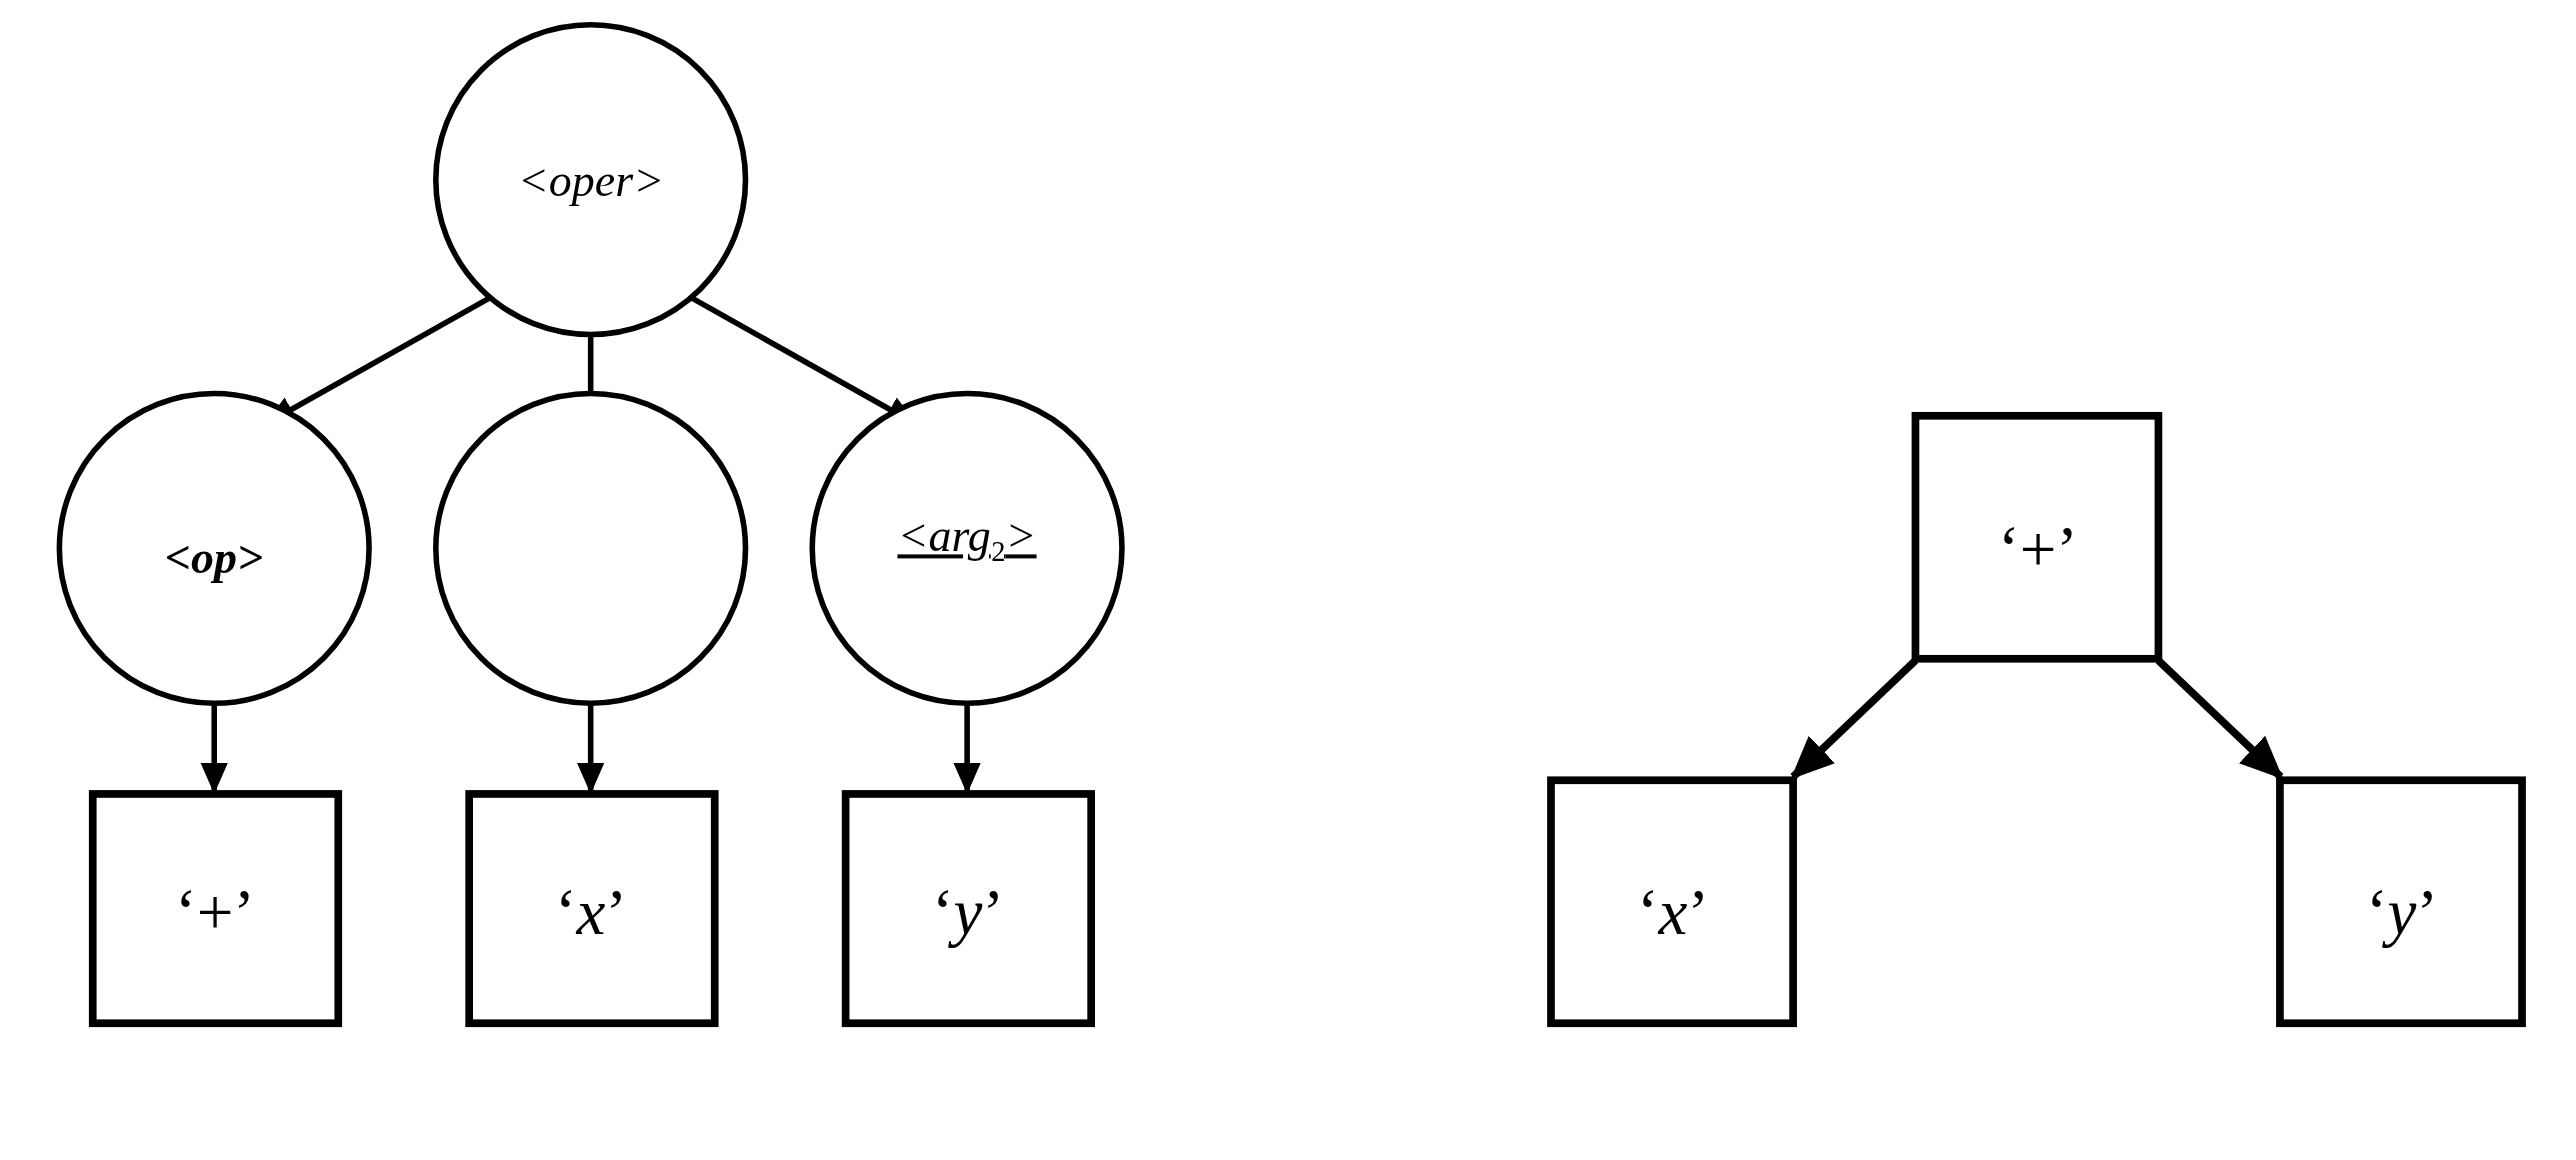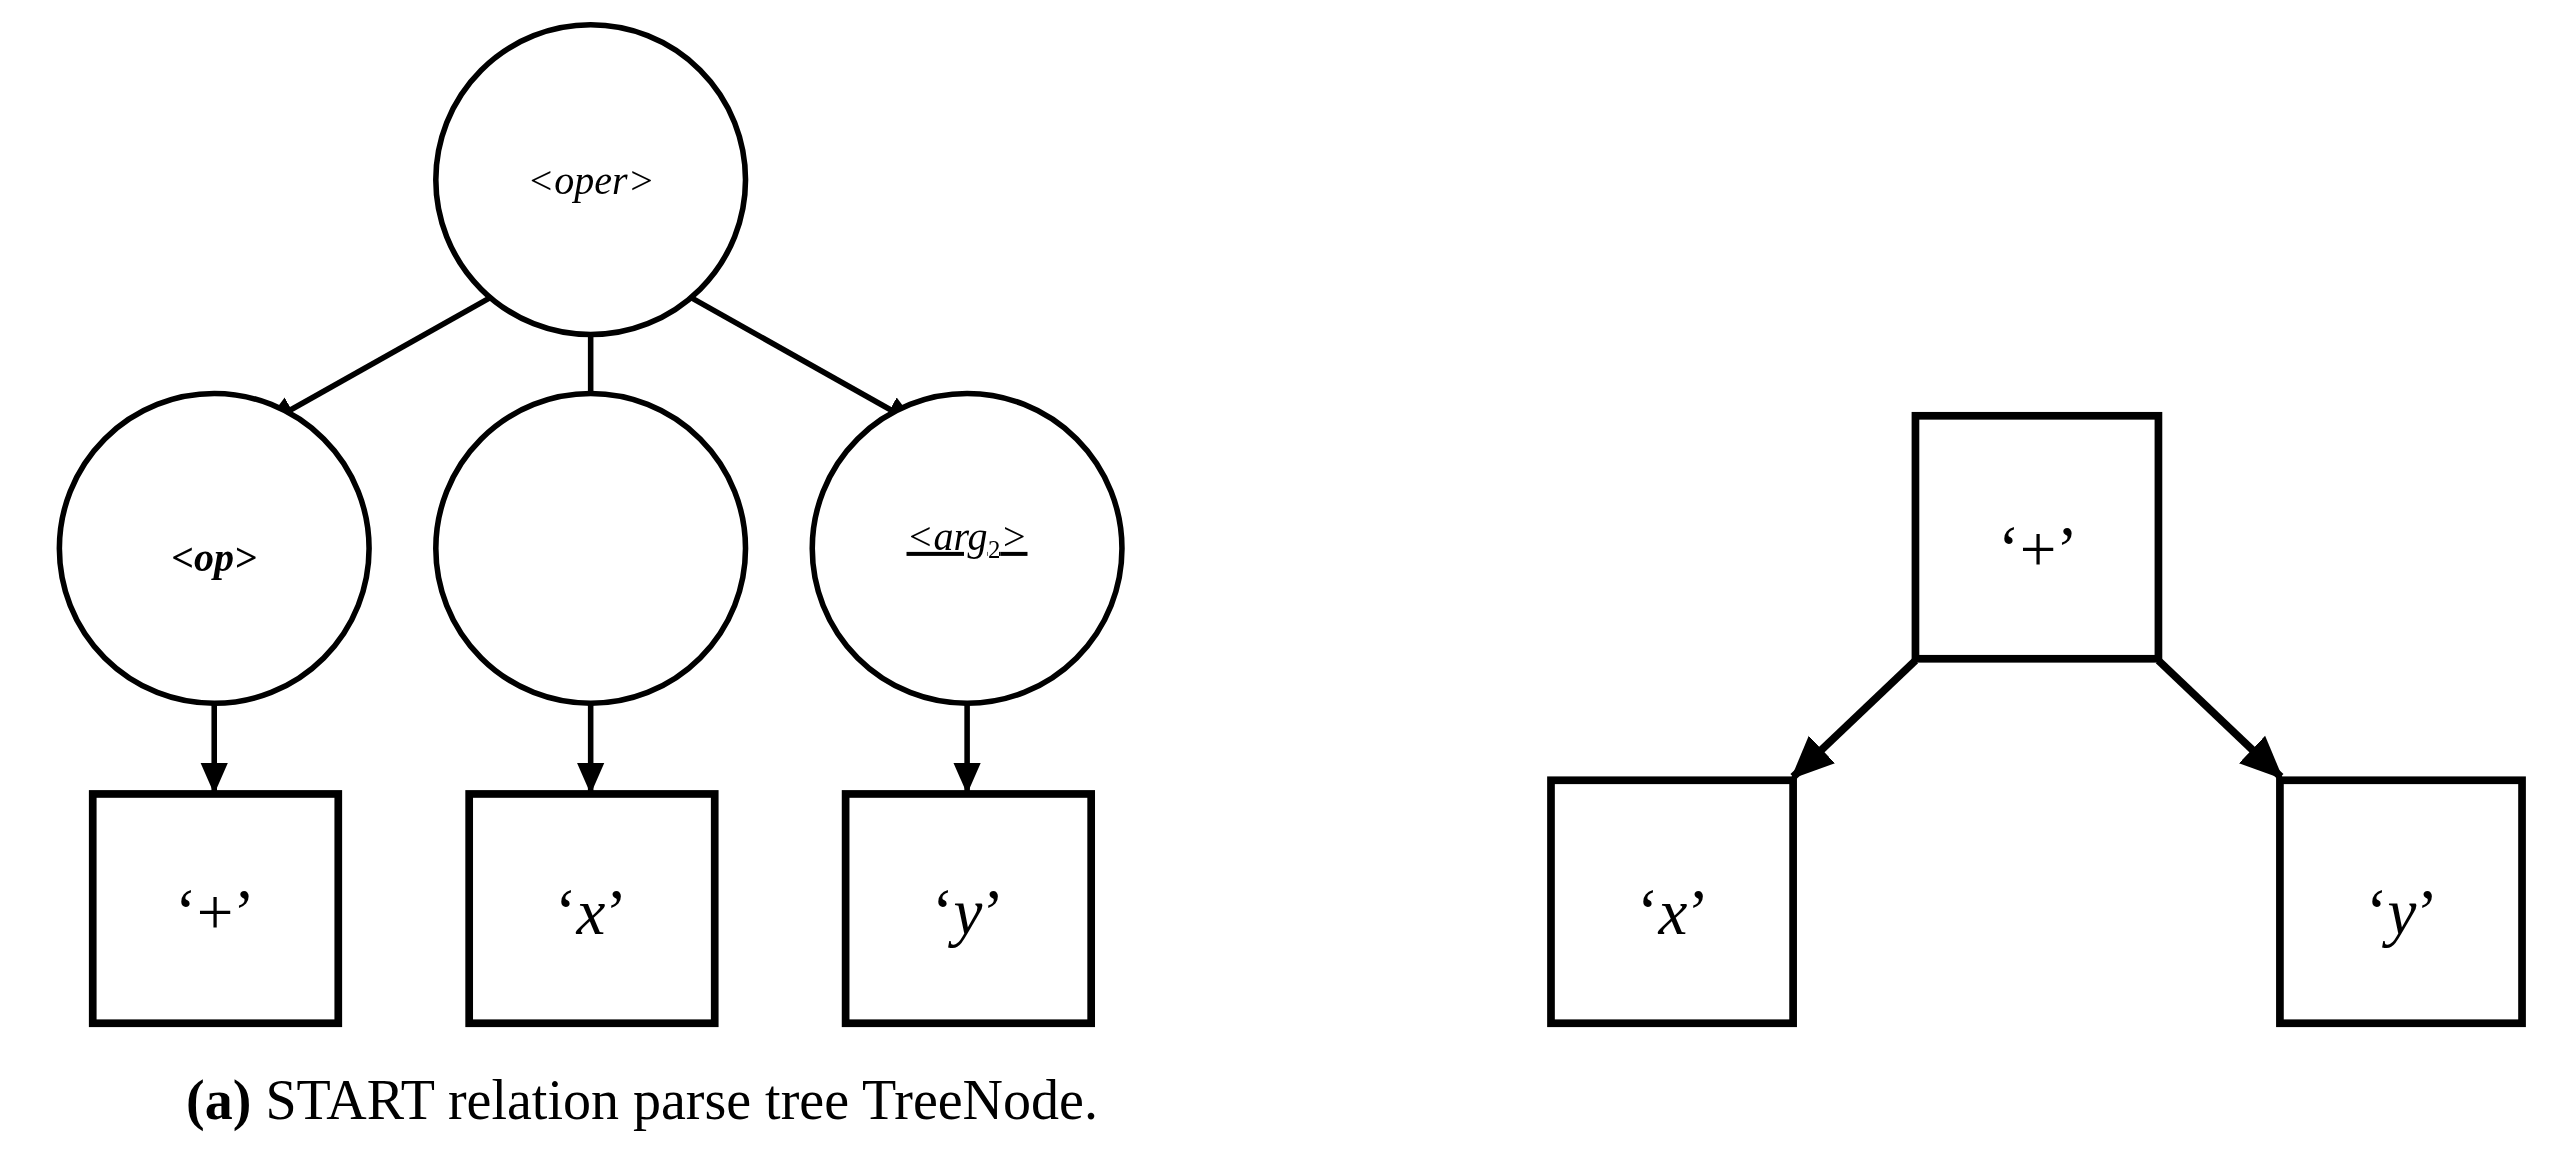--- a/index.html
+++ b/index.html
@@ -37,21 +37,21 @@
   
   .node-label {
     position: absolute;
     text-align: center;
     font-style: italic;
     line-height: 1;
     white-space: nowrap;
     transform: translate(-50%, -50%);
     font-family: "Liberation Serif", "DejaVu Serif", serif;
   }
-  .nonterm-label { font-size: 40px; text-align: center; }
+  .nonterm-label { font-size: 46px; text-align: center; }
   .nonterm-label .sub {
     font-style: normal;
     font-size: 0.62em;
     vertical-align: -0.34em;
     margin-left: 0.02em;
   }
   .term-label { font-size: 65px; }
   .term-label .qglyph { font-style: normal; }
   .term-label .plusglyph { font-style: normal; }
 
@@ -112,21 +112,20 @@
 
 
     <div class="node-label nonterm-label" style="left:967px; top:540px;text-decoration:underline;"><span>&lt;arg</span><span class="sub">2</span><span>&gt;</span></div>
 
     <div class="node-label term-label" style="left:215px; top:912px;"><span class="qglyph">‘</span><span class="plusglyph">+</span><span class="qglyph">’</span></div>
 
     <div class="node-label term-label" style="left:591px; top:912px;"><span class="qglyph">‘</span><span>x</span><span class="qglyph">’</span></div>
 
     <div class="node-label term-label" style="left:968px; top:912px;"><span class="qglyph">‘</span><span>y</span><span class="qglyph">’</span></div>
 
-    <div class="caption" id="caption-a"><span class="tag">(a)</span><span> START relation parse tree TreeNode.</span></div>
   </div>
 
   <div class="panel" id="panel-b">
 
     <svg class="tree-svg" width="1292" height="1078" viewBox="0 0 1510 1260">
       <defs>
         <marker id="arrowB" viewBox="0 0 10 10" refX="9.2" refY="5" markerWidth="5.6" markerHeight="5.6" orient="auto-start-reverse">
           <path d="M 0 0.6 L 10 5 L 0 9.4 z" fill="#000"></path>
         </marker>
       </defs>

